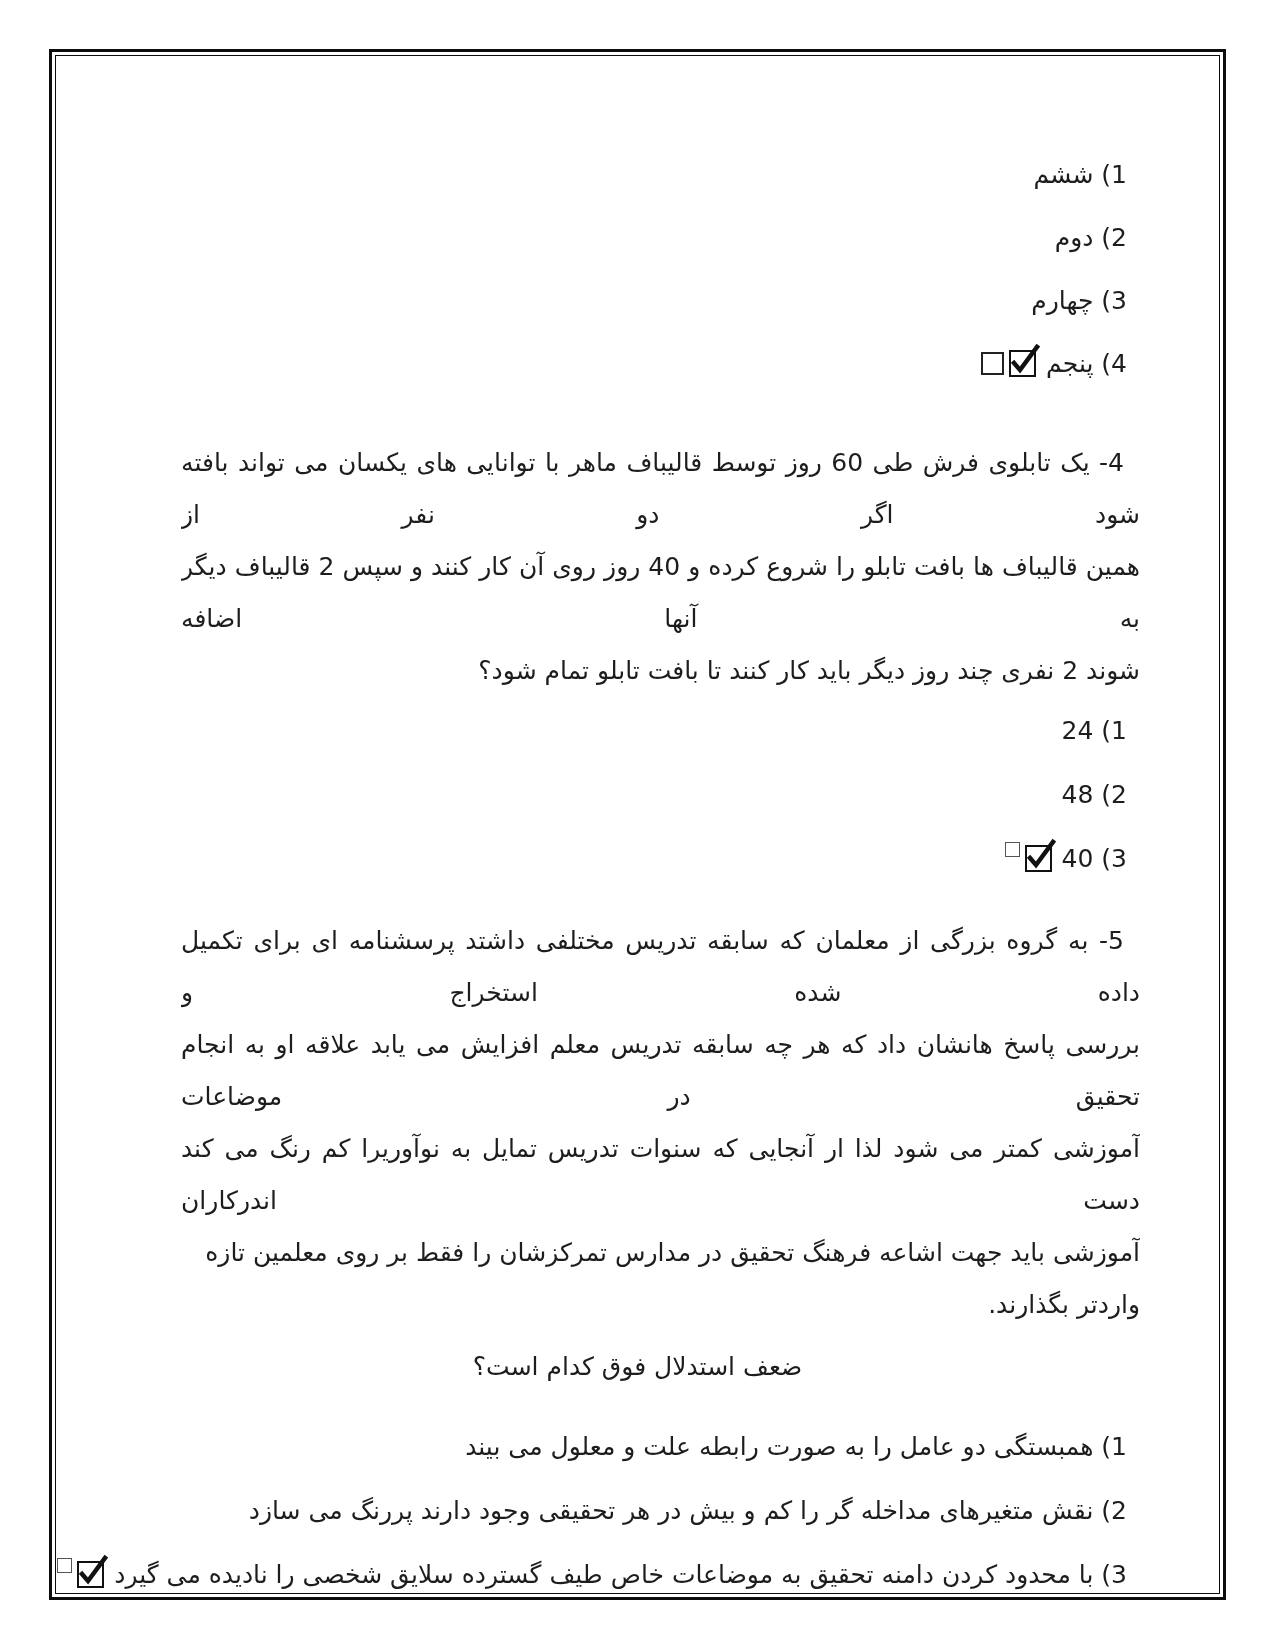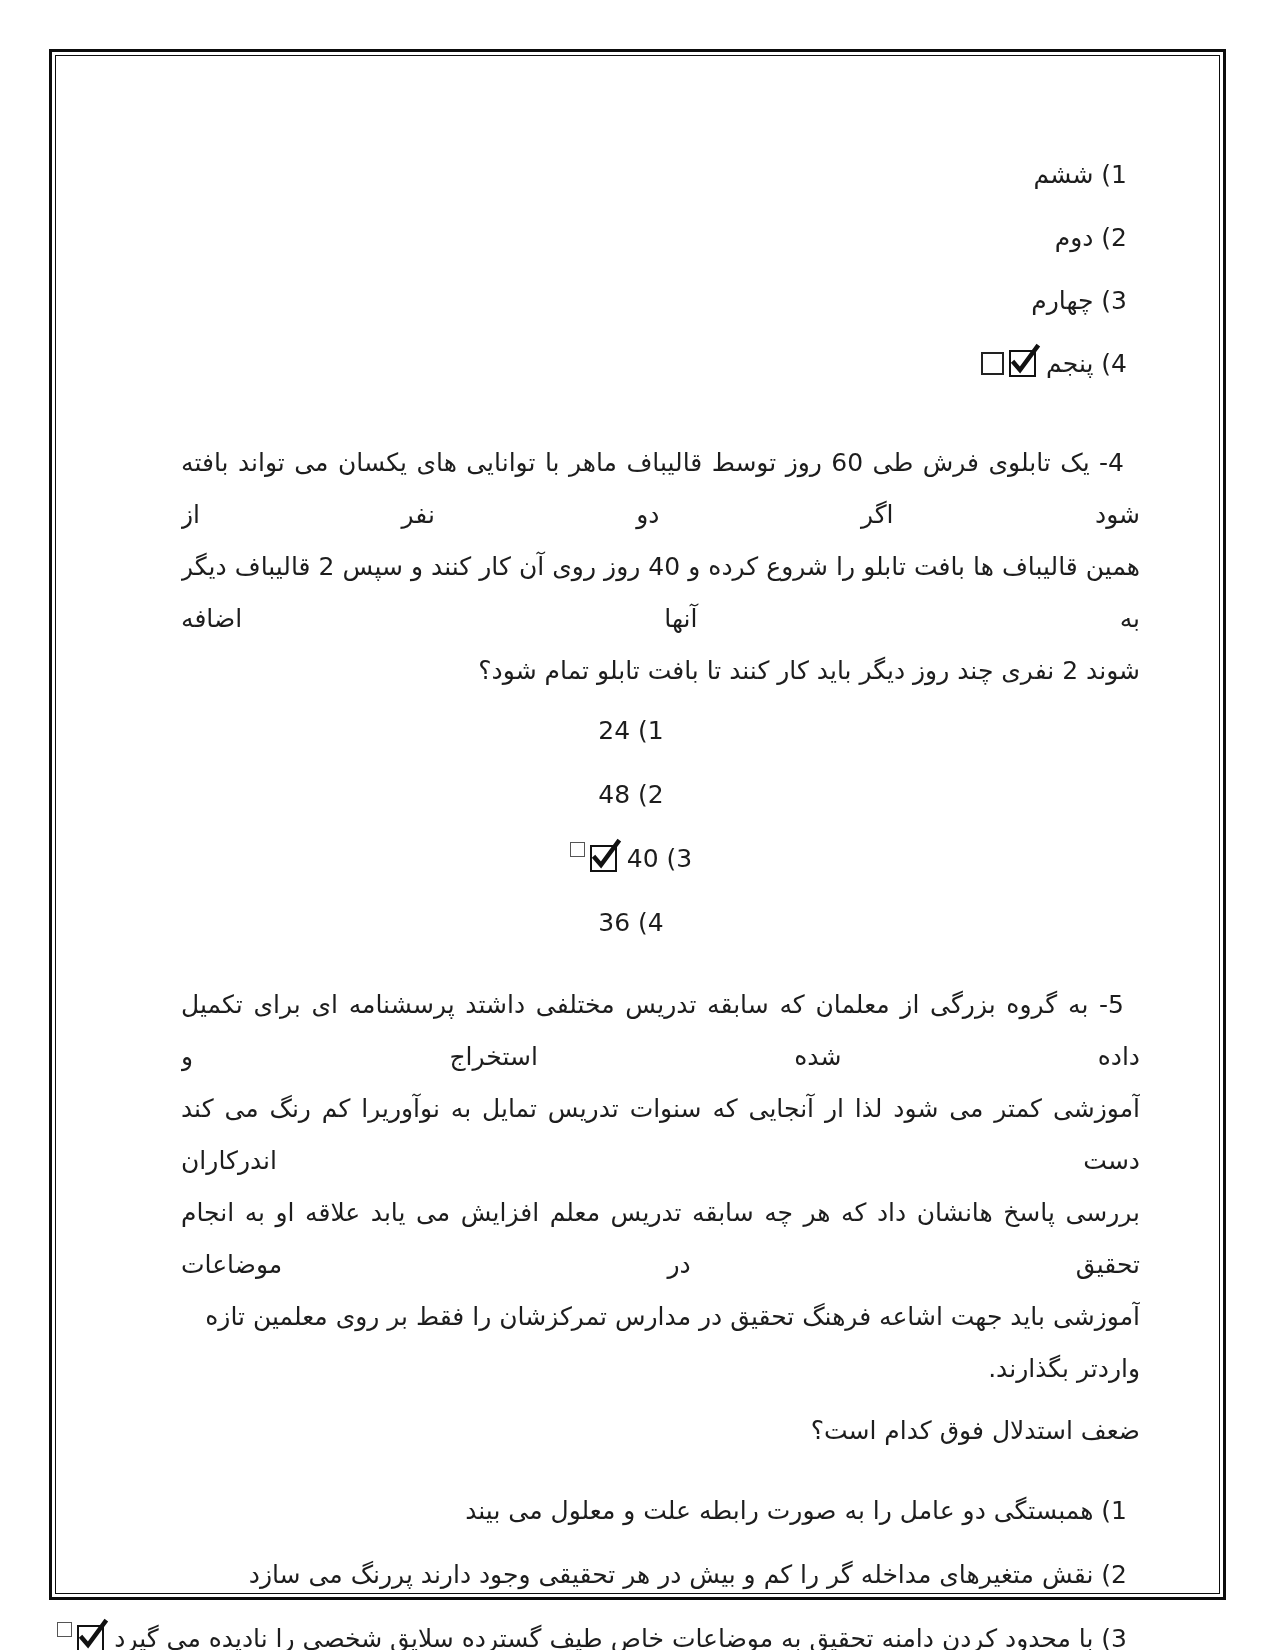--- a/index.html
+++ b/index.html
@@ -18,27 +18,27 @@
   }
   .content{
     position:absolute;top:50px;left:135px;right:135px;
     direction:rtl;unicode-bidi:embed;
     color:#1d1d1d;font-size:25px;line-height:34px;
   }
   .opt-group .opt-row{
     line-height:34px;margin-bottom:29px;padding-right:13px;
     text-align:right;white-space:nowrap;
   }
-  .opt-group-b .opt-row{margin-bottom:30px;text-align:center;}
+  .opt-group-b .opt-row{margin-bottom:30px;}
   .opt-group-c .opt-row{margin-bottom:30px;}
   #group-a{margin-top:108px;}
   #q4-text{margin-top:56px;}
   #group-b{margin-top:17px;}
   #q5-text{margin-top:39px;}
-  #q5-prompt{margin-top:10px;line-height:52px;text-align:right;}
+  #q5-prompt{margin-top:10px;line-height:52px;text-align:center;}
   #group-c{margin-top:37px;}
   .q-line{
     line-height:52px;text-align:justify;text-align-last:justify;
     overflow:hidden;
     margin-left:46px;
   }
   .q-line.last{text-align:right;text-align-last:right;}
   .q-line.indent{text-indent:16px;}
   
   .cb{display:inline-block;box-sizing:border-box;background:#fff;}
@@ -91,29 +91,26 @@
       <span>1) 24</span>
     </div>
     <div class="opt-row">
       <span>2) 48</span>
     </div>
     <div class="opt-row">
       <span>3) 40</span><span class="cb cb-checked"><svg width="22" height="22" viewBox="0 0 22 22">
             <path d="M3 11 L9 18 L26 -5" fill="none" stroke="#111" stroke-width="4.5" stroke-linecap="square"></path>
           </svg></span><span class="cb cb-empty-sm"></span>
     </div>
-    <div class="opt-row">
-      <span>4) 36</span>
-    </div>
   </div>
 
   <div id="q5-text">
     <div class="q-line indent">5- به گروه بزرگی از معلمان که سابقه تدریس مختلفی داشتد پرسشنامه ای برای تکمیل داده شده استخراج و</div>
+    <div class="q-line">بررسی پاسخ هانشان داد که هر چه سابقه تدریس معلم افزایش می یابد علاقه او به انجام تحقیق در موضاعات</div>
     <div class="q-line">آموزشی کمتر می شود لذا ار آنجایی که سنوات تدریس تمایل به نوآوریرا کم رنگ می کند دست اندرکاران</div>
-    <div class="q-line">بررسی پاسخ هانشان داد که هر چه سابقه تدریس معلم افزایش می یابد علاقه او به انجام تحقیق در موضاعات</div>
     <div class="q-line last">آموزشی باید جهت اشاعه فرهنگ تحقیق در مدارس تمرکزشان را فقط بر روی معلمین تازه واردتر بگذارند.</div>
   </div>
 
   <div id="q5-prompt">ضعف استدلال فوق کدام است؟</div>
 
   <div class="opt-group opt-group-c" id="group-c">
     <div class="opt-row">
       <span>1) همبستگی دو عامل را به صورت رابطه علت و معلول می بیند</span>
     </div>
     <div class="opt-row">

